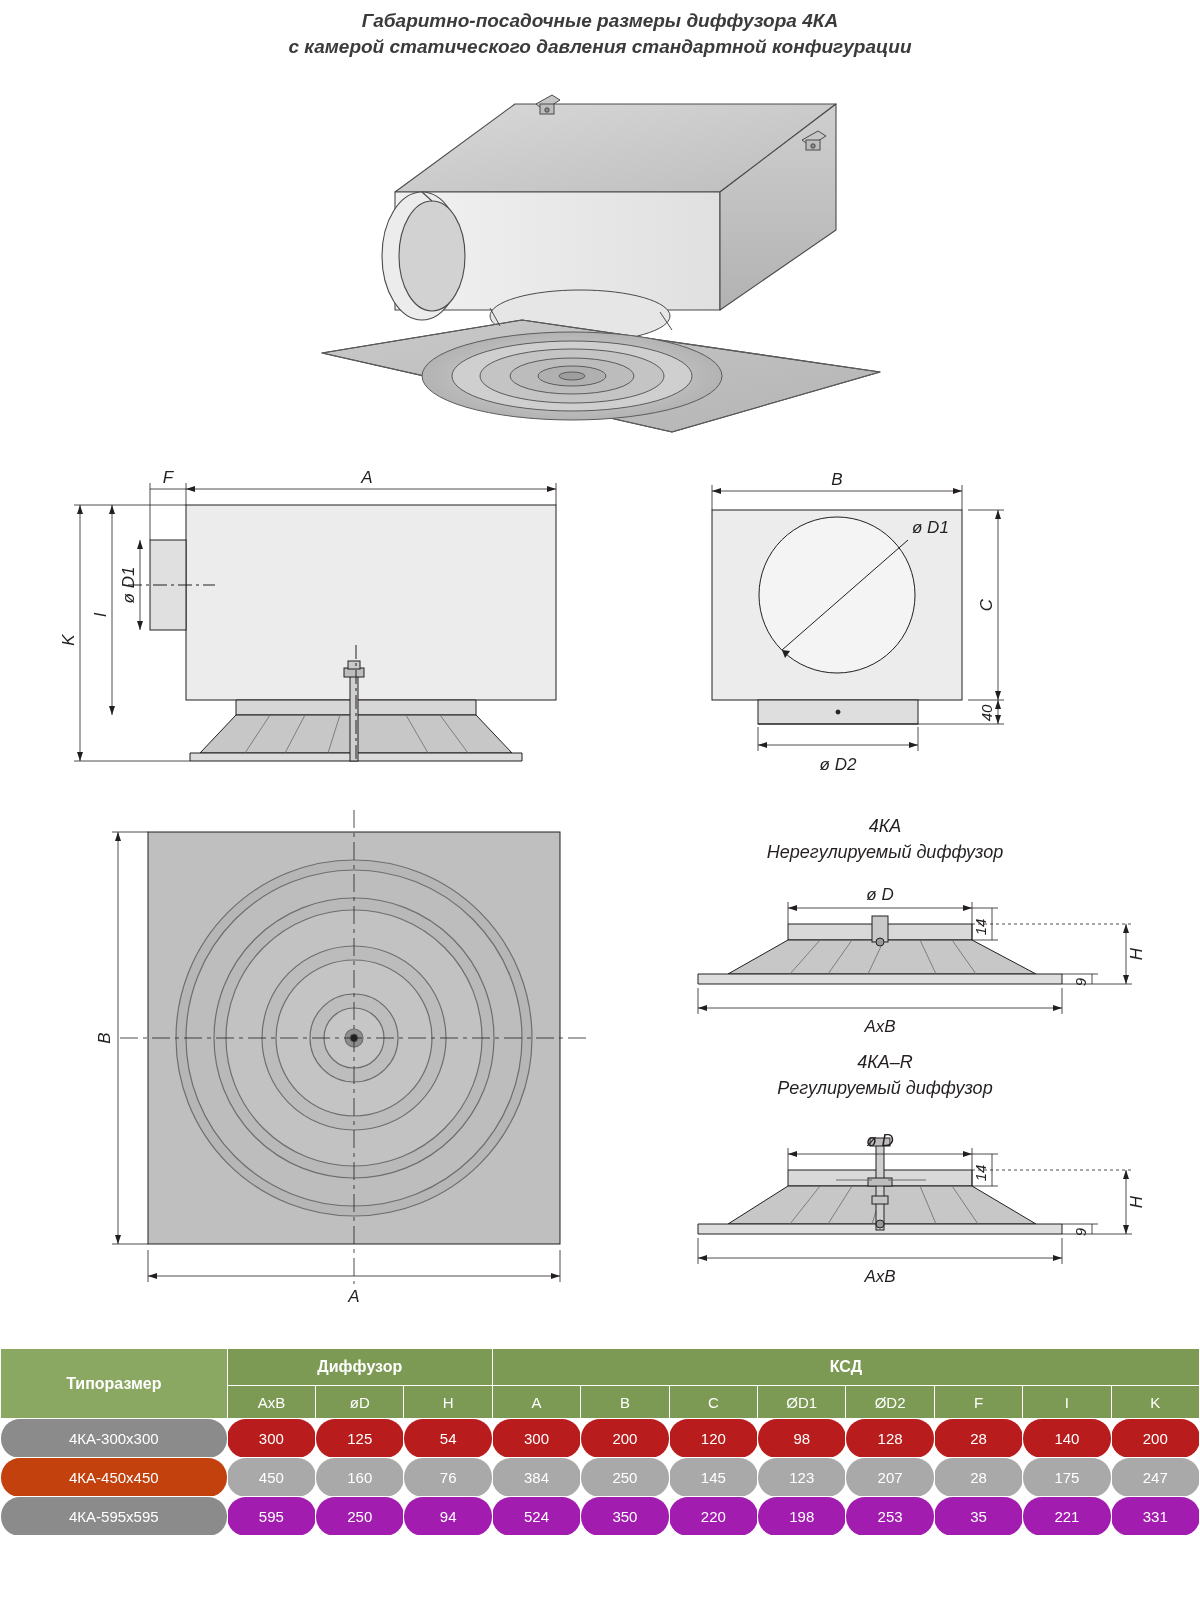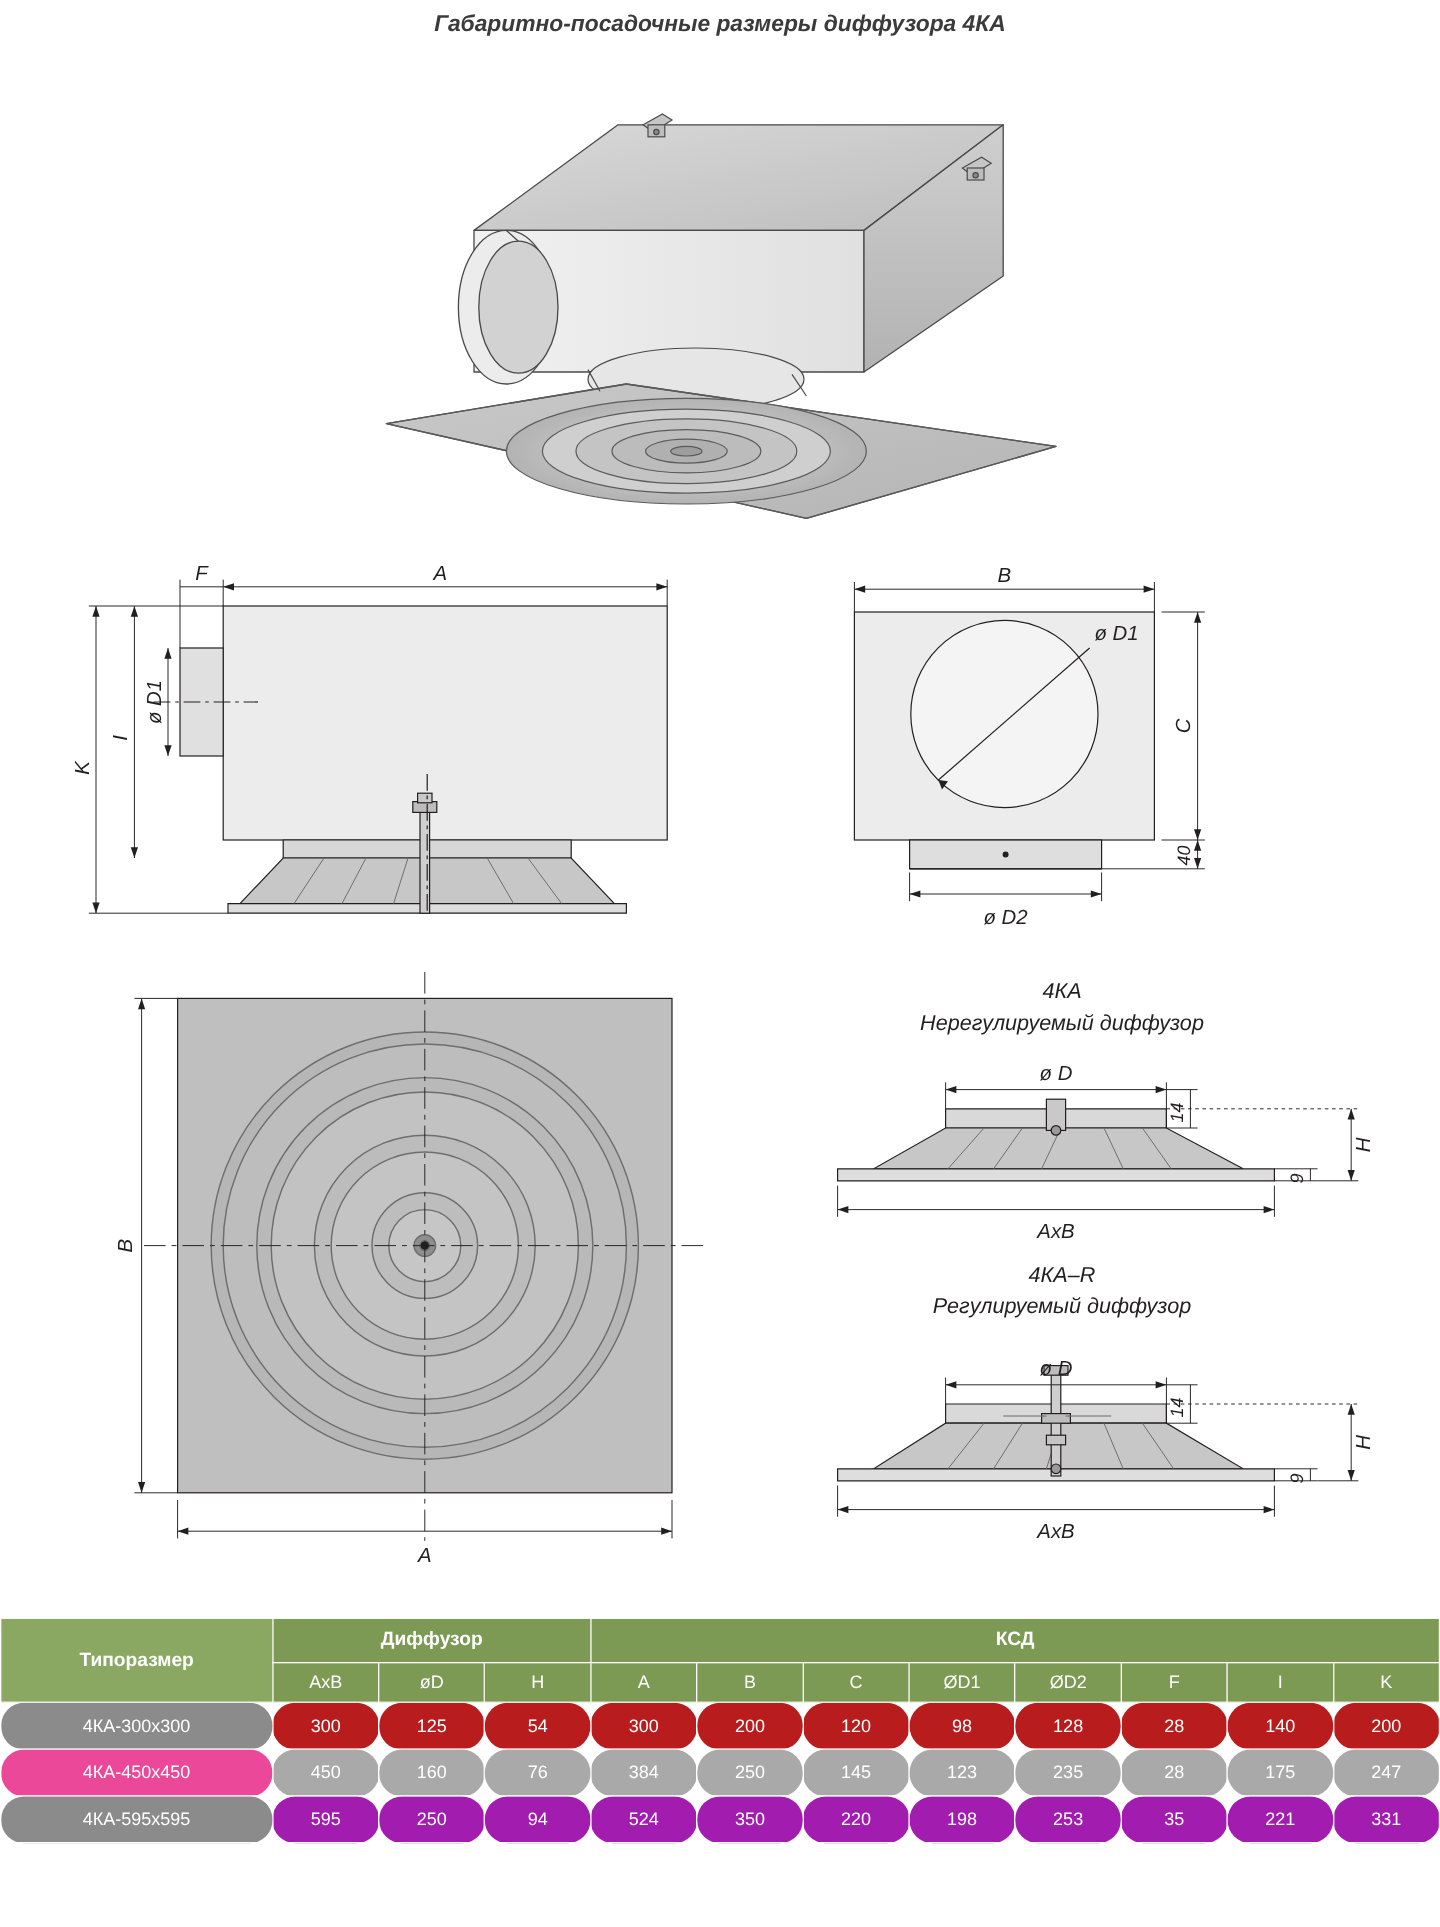--- a/index.html
+++ b/index.html
@@ -89,31 +89,32 @@
     color: #ffffff;
     border-radius: 19px;
   }
   .tbl tbody tr.r1 td { background: #b91c1c; }
   .tbl tbody tr.r2 td { background: #a9a9a9; }
   .tbl tbody tr.r3 td { background: #a21caf; }
   .tbl tbody tr td.name {
     background: #8b8b8b;
     font-weight: normal;
   }
-  .tbl tbody tr.r2 td.name { background: #ec4899; }
+  .tbl tbody tr.r2 td.name { background: #c2410c; }
   .col-name { width: 215px; margin-left: 48px; }
   .col-d { width: 82px; }
 </style>
 </head>
 <body>
 
 <div class="page">
 
   <div class="title">
     <span>Габаритно-посадочные размеры диффузора 4КА</span>
+    <span class="l2">с камерой статического давления стандартной конфигурации</span>
   </div>
 
   <div class="svgwrap" style="left:300px; top:80px; width:640px; height:370px;">
     <svg width="640" height="370" viewBox="0 0 640 370">
       <defs>
         <linearGradient id="gBoxTop" x1="0" y1="0" x2="1" y2="1">
           <stop offset="0" stop-color="#d9d9d9"></stop>
             <stop offset="1" stop-color="#bdbdbd"></stop>
         </linearGradient>
         <linearGradient id="gBoxSide" x1="0" y1="0" x2="0" y2="1">
@@ -500,21 +501,21 @@
       </tr>
       <tr class="r2">
         <td class="name">4КА-450х450</td>
         <td>450</td>
         <td>160</td>
         <td>76</td>
         <td>384</td>
         <td>250</td>
         <td>145</td>
         <td>123</td>
-        <td>235</td>
+        <td>207</td>
         <td>28</td>
         <td>175</td>
         <td>247</td>
       </tr>
       <tr class="r3">
         <td class="name">4КА-595х595</td>
         <td>595</td>
         <td>250</td>
         <td>94</td>
         <td>524</td>

